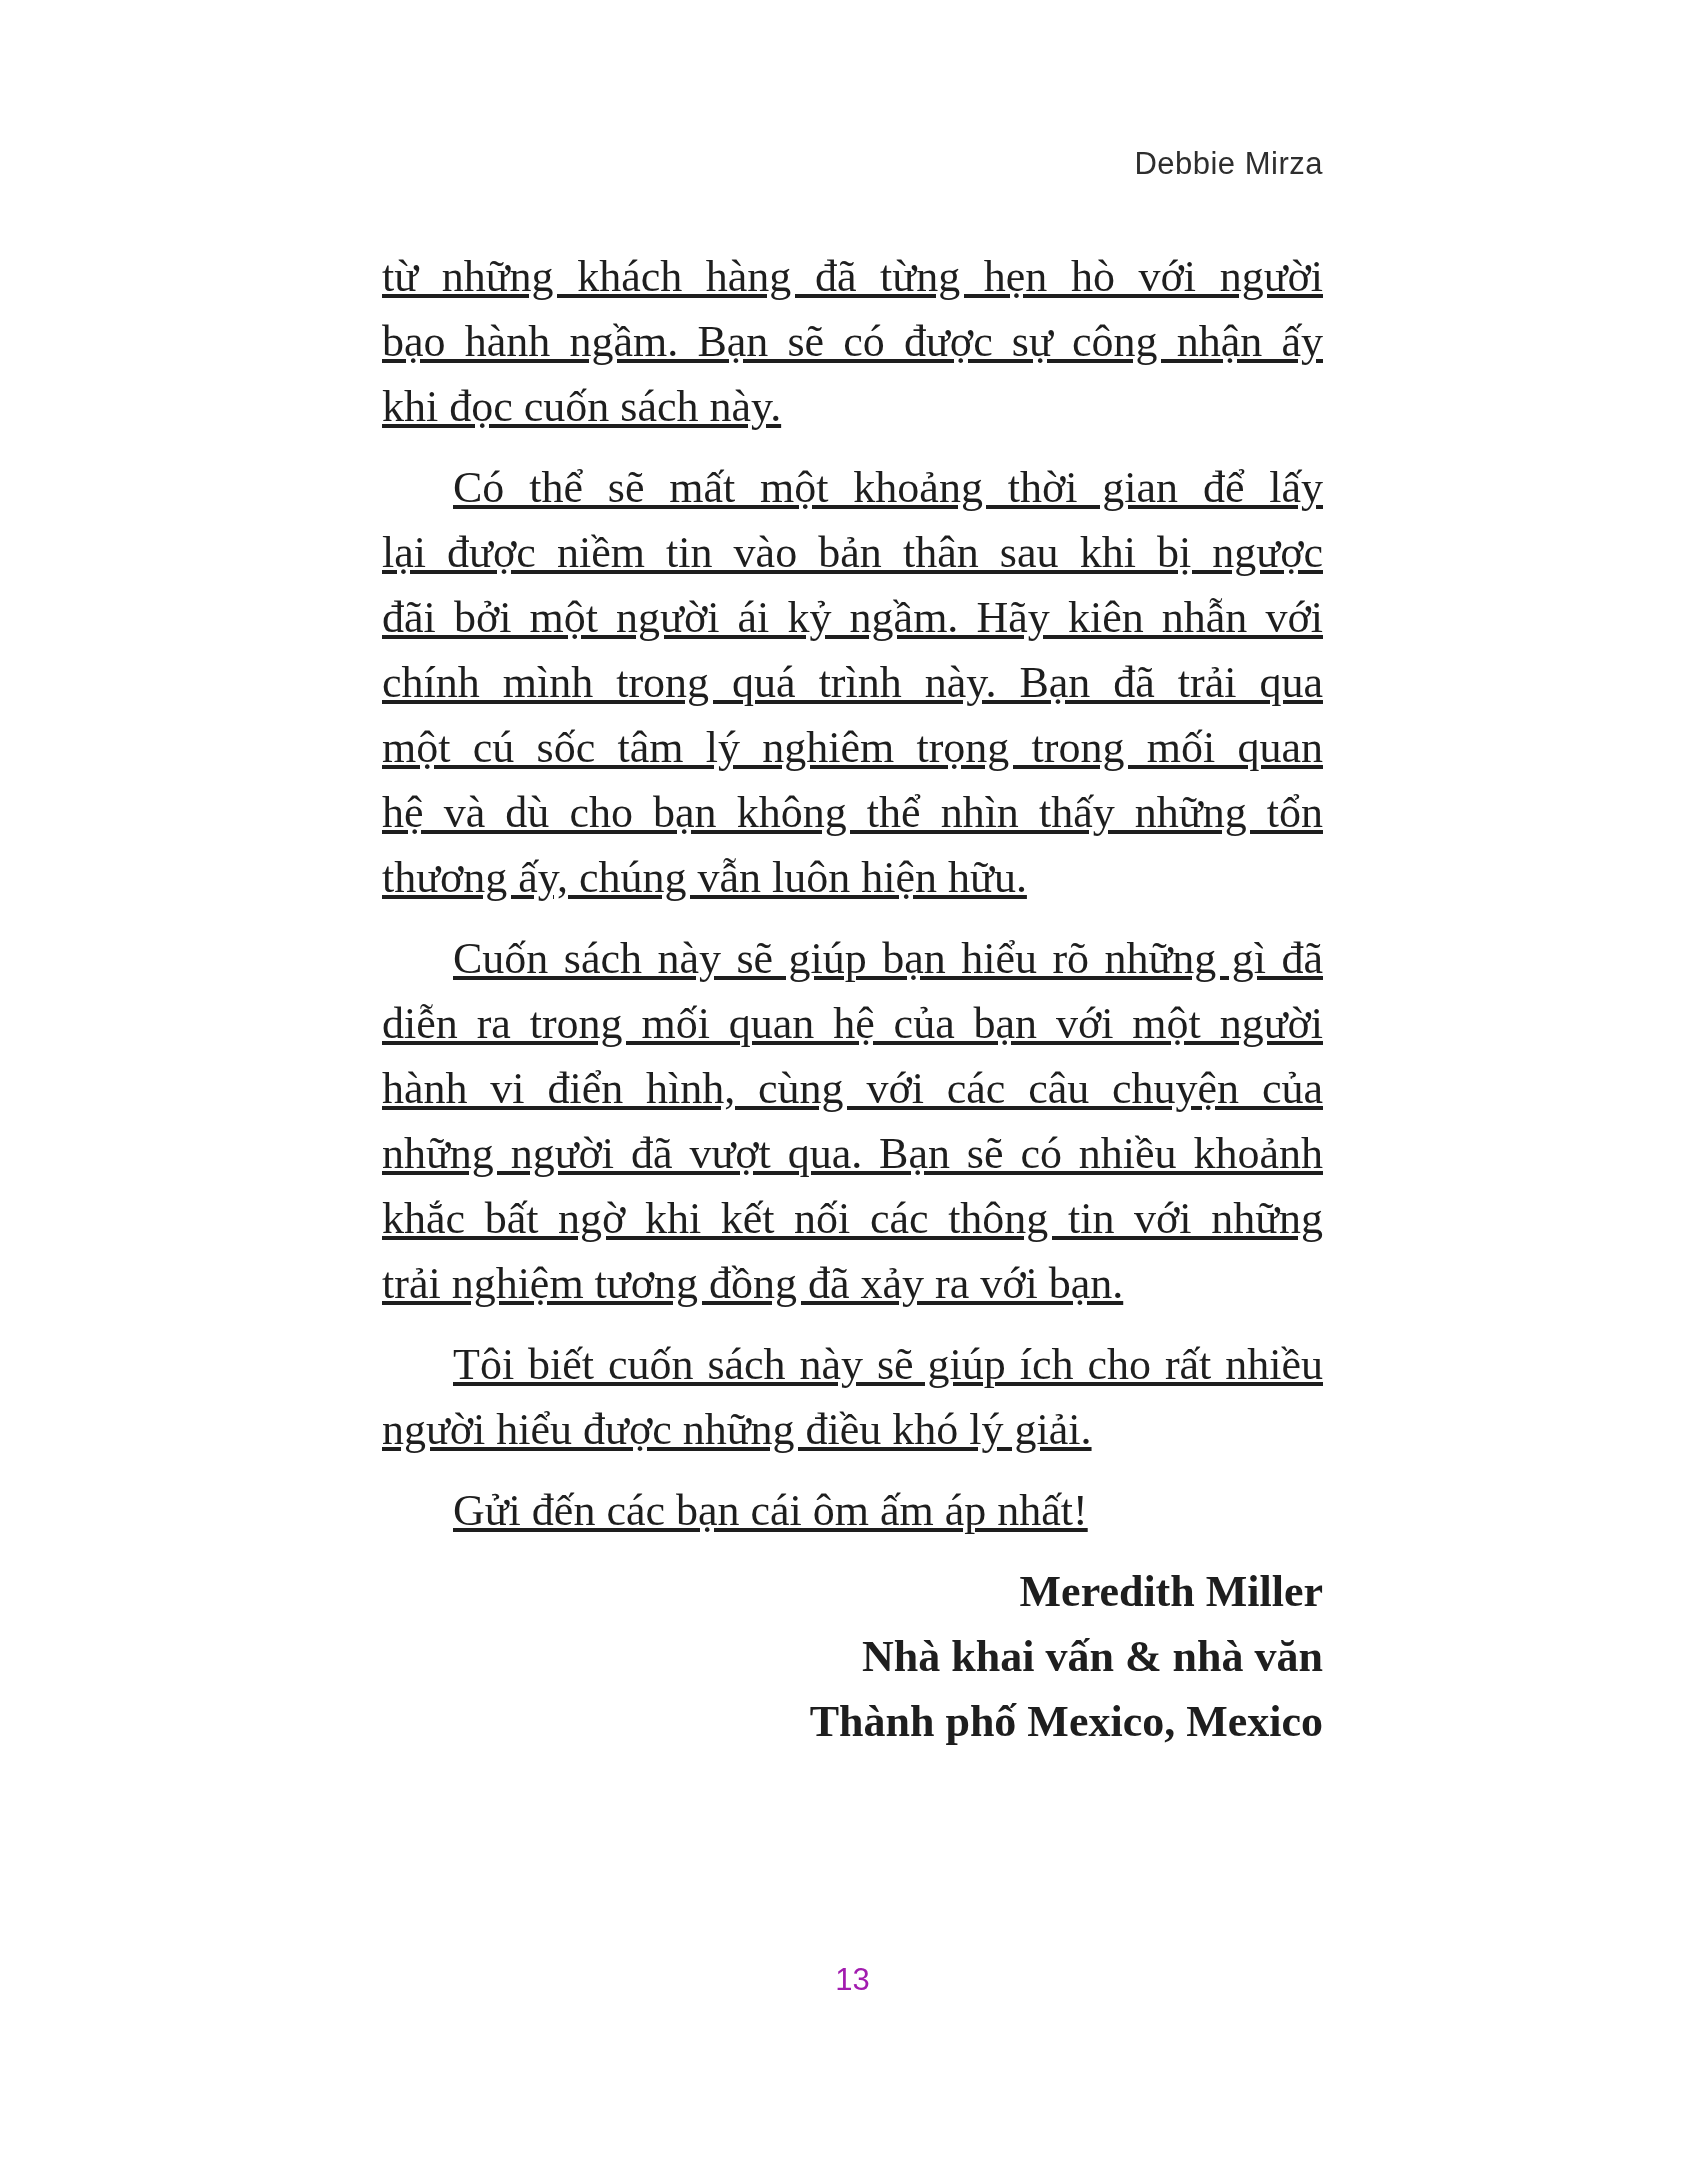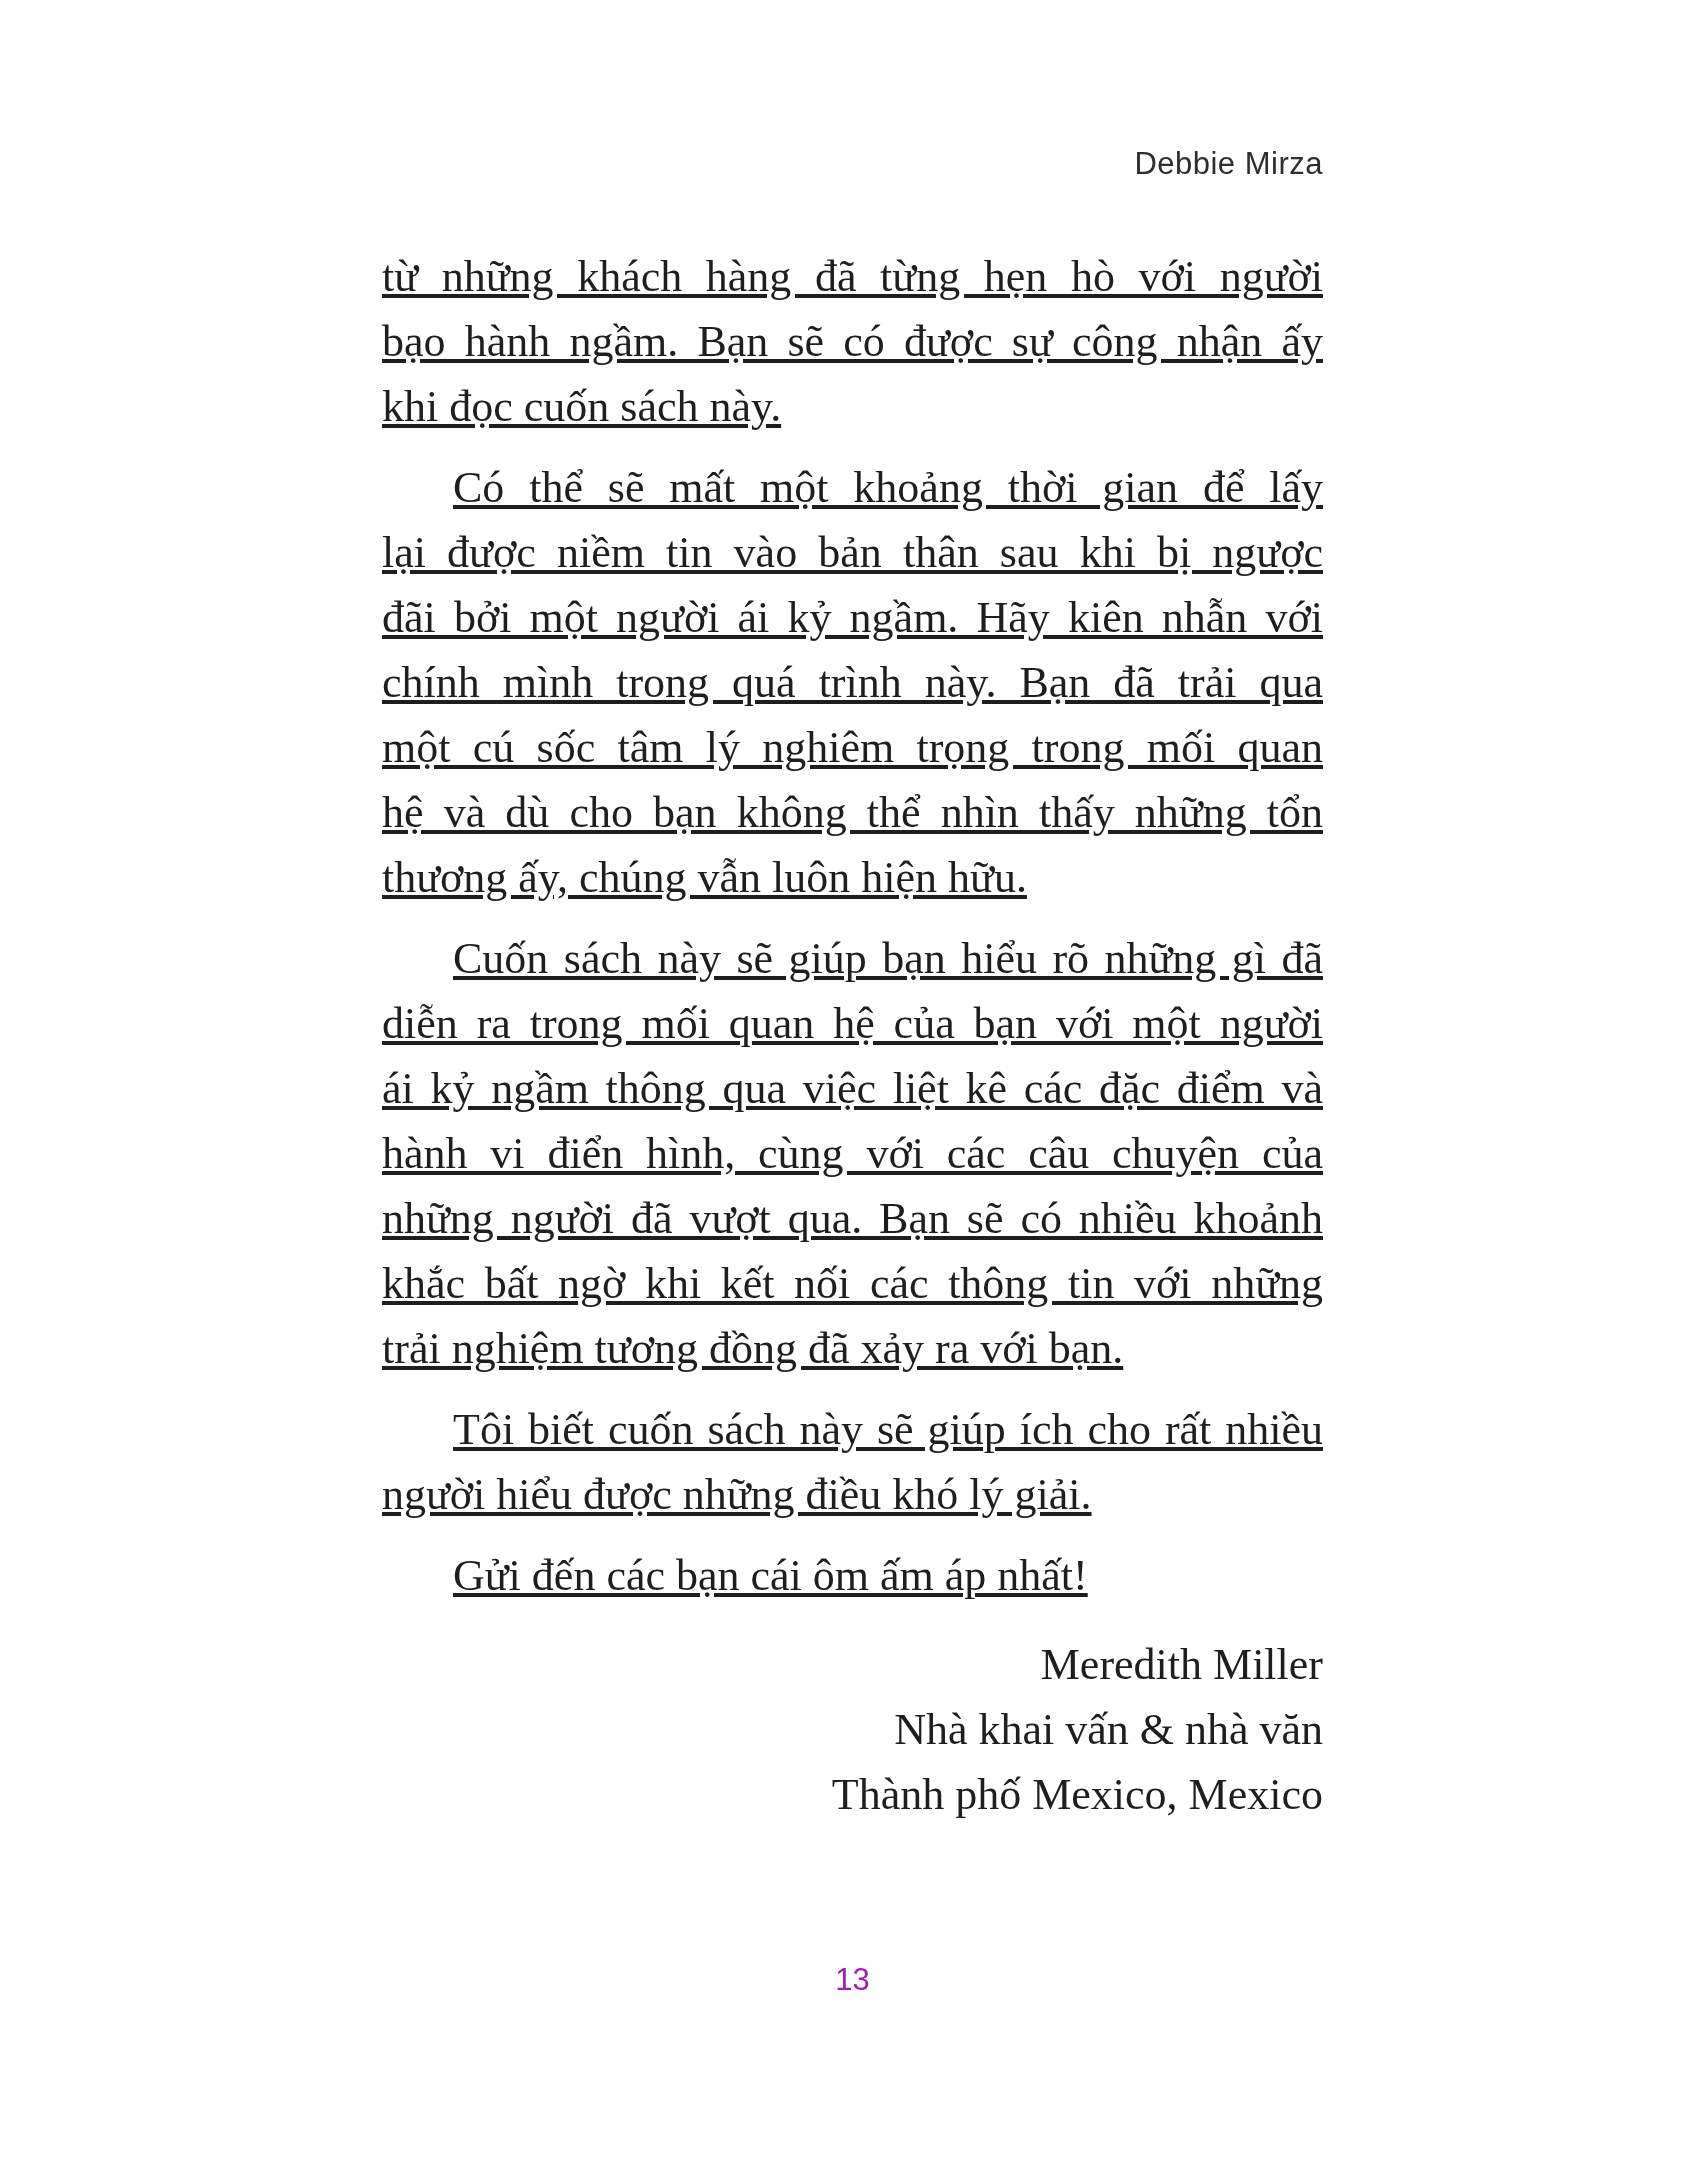--- a/index.html
+++ b/index.html
@@ -37,21 +37,21 @@
     line-height: 65px;
     height: 65px;
     overflow: hidden;
     text-align: left;
   }
   .line.just {
     text-align: justify;
     text-align-last: justify;
   }
   .line.ind { text-indent: 71px; }
-  .signature { margin-top: 24px; }
+  .signature { margin-top: 16px; font-weight: bold; }
   .signature .line { text-align: right; }
   .page-number {
     position: absolute;
     top: 1962px;
     left: 382px;
     width: 941px;
     text-align: center;
     font-family: "Liberation Sans", "DejaVu Sans", sans-serif;
     font-size: 31px;
     line-height: 36px;
@@ -79,21 +79,20 @@
       <div class="line just">đãi bởi một người ái kỷ ngầm. Hãy kiên nhẫn với</div>
       <div class="line just">chính mình trong quá trình này. Bạn đã trải qua</div>
       <div class="line just">một cú sốc tâm lý nghiêm trọng trong mối quan</div>
       <div class="line just">hệ và dù cho bạn không thể nhìn thấy những tổn</div>
       <div class="line">thương ấy, chúng vẫn luôn hiện hữu.</div>
     </div>
 
     <div class="para">
       <div class="line just ind">Cuốn sách này sẽ giúp bạn hiểu rõ những gì đã</div>
       <div class="line just">diễn ra trong mối quan hệ của bạn với một người</div>
-      <div class="line just">ái kỷ ngầm thông qua việc liệt kê các đặc điểm và</div>
       <div class="line just">hành vi điển hình, cùng với các câu chuyện của</div>
       <div class="line just">những người đã vượt qua. Bạn sẽ có nhiều khoảnh</div>
       <div class="line just">khắc bất ngờ khi kết nối các thông tin với những</div>
       <div class="line">trải nghiệm tương đồng đã xảy ra với bạn.</div>
     </div>
 
     <div class="para">
       <div class="line just ind">Tôi biết cuốn sách này sẽ giúp ích cho rất nhiều</div>
       <div class="line">người hiểu được những điều khó lý giải.</div>
     </div>

